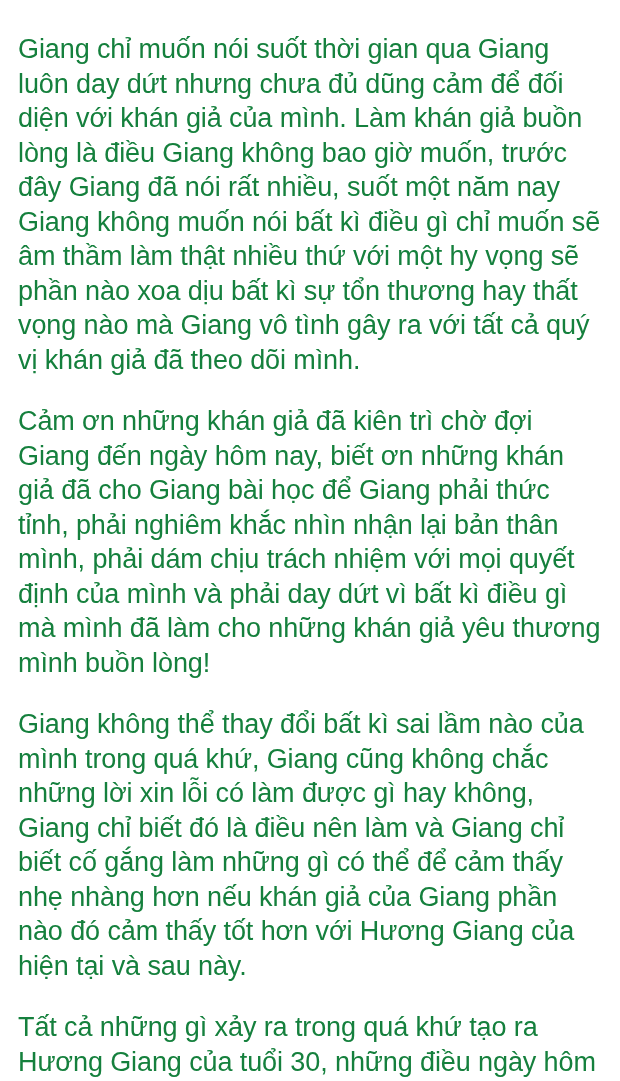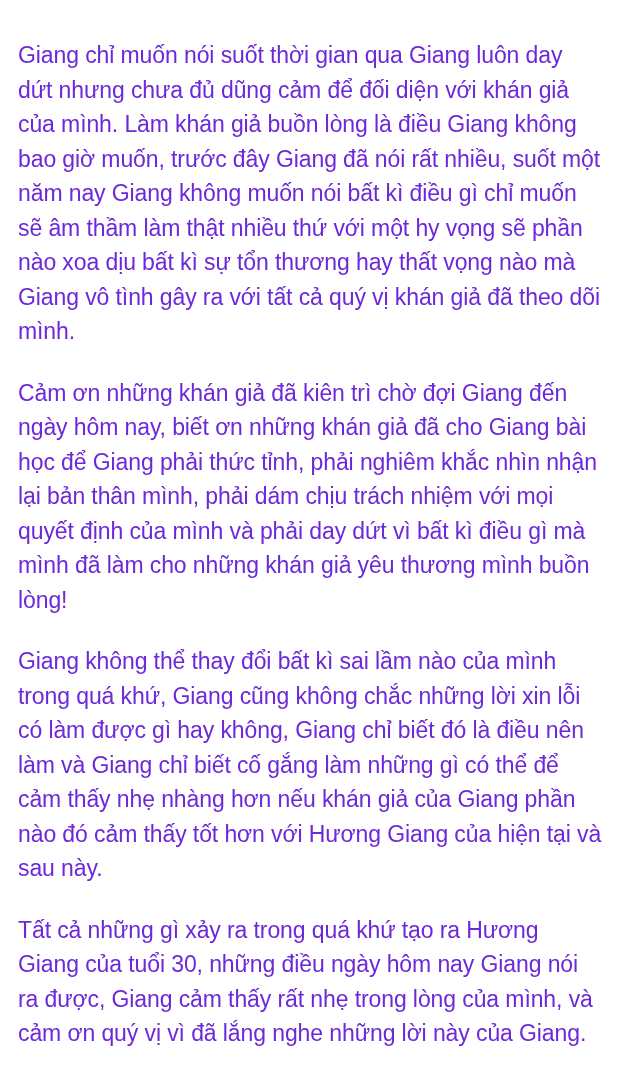--- a/index.html
+++ b/index.html
@@ -18,25 +18,25 @@
     width: 620px;
     height: 1081px;
     box-sizing: border-box;
     padding: 22px 18px 0 18px;
     background: #ffffff;
   }
   .statement {
     display: block;
   }
   .para {
-    font-size: 23px;
+    font-size: 27px;
     line-height: 34.5px;
     letter-spacing: -0.1px;
-    color: #6d28d9;
-    margin: 16px 0 27px 0;
+    color: #15803d;
+    margin: 10px 0 27px 0;
     white-space: pre-wrap;
     word-break: normal;
   }
   .para:last-child {
     margin-bottom: 0;
   }
 </style>
 </head>
 <body>
 

